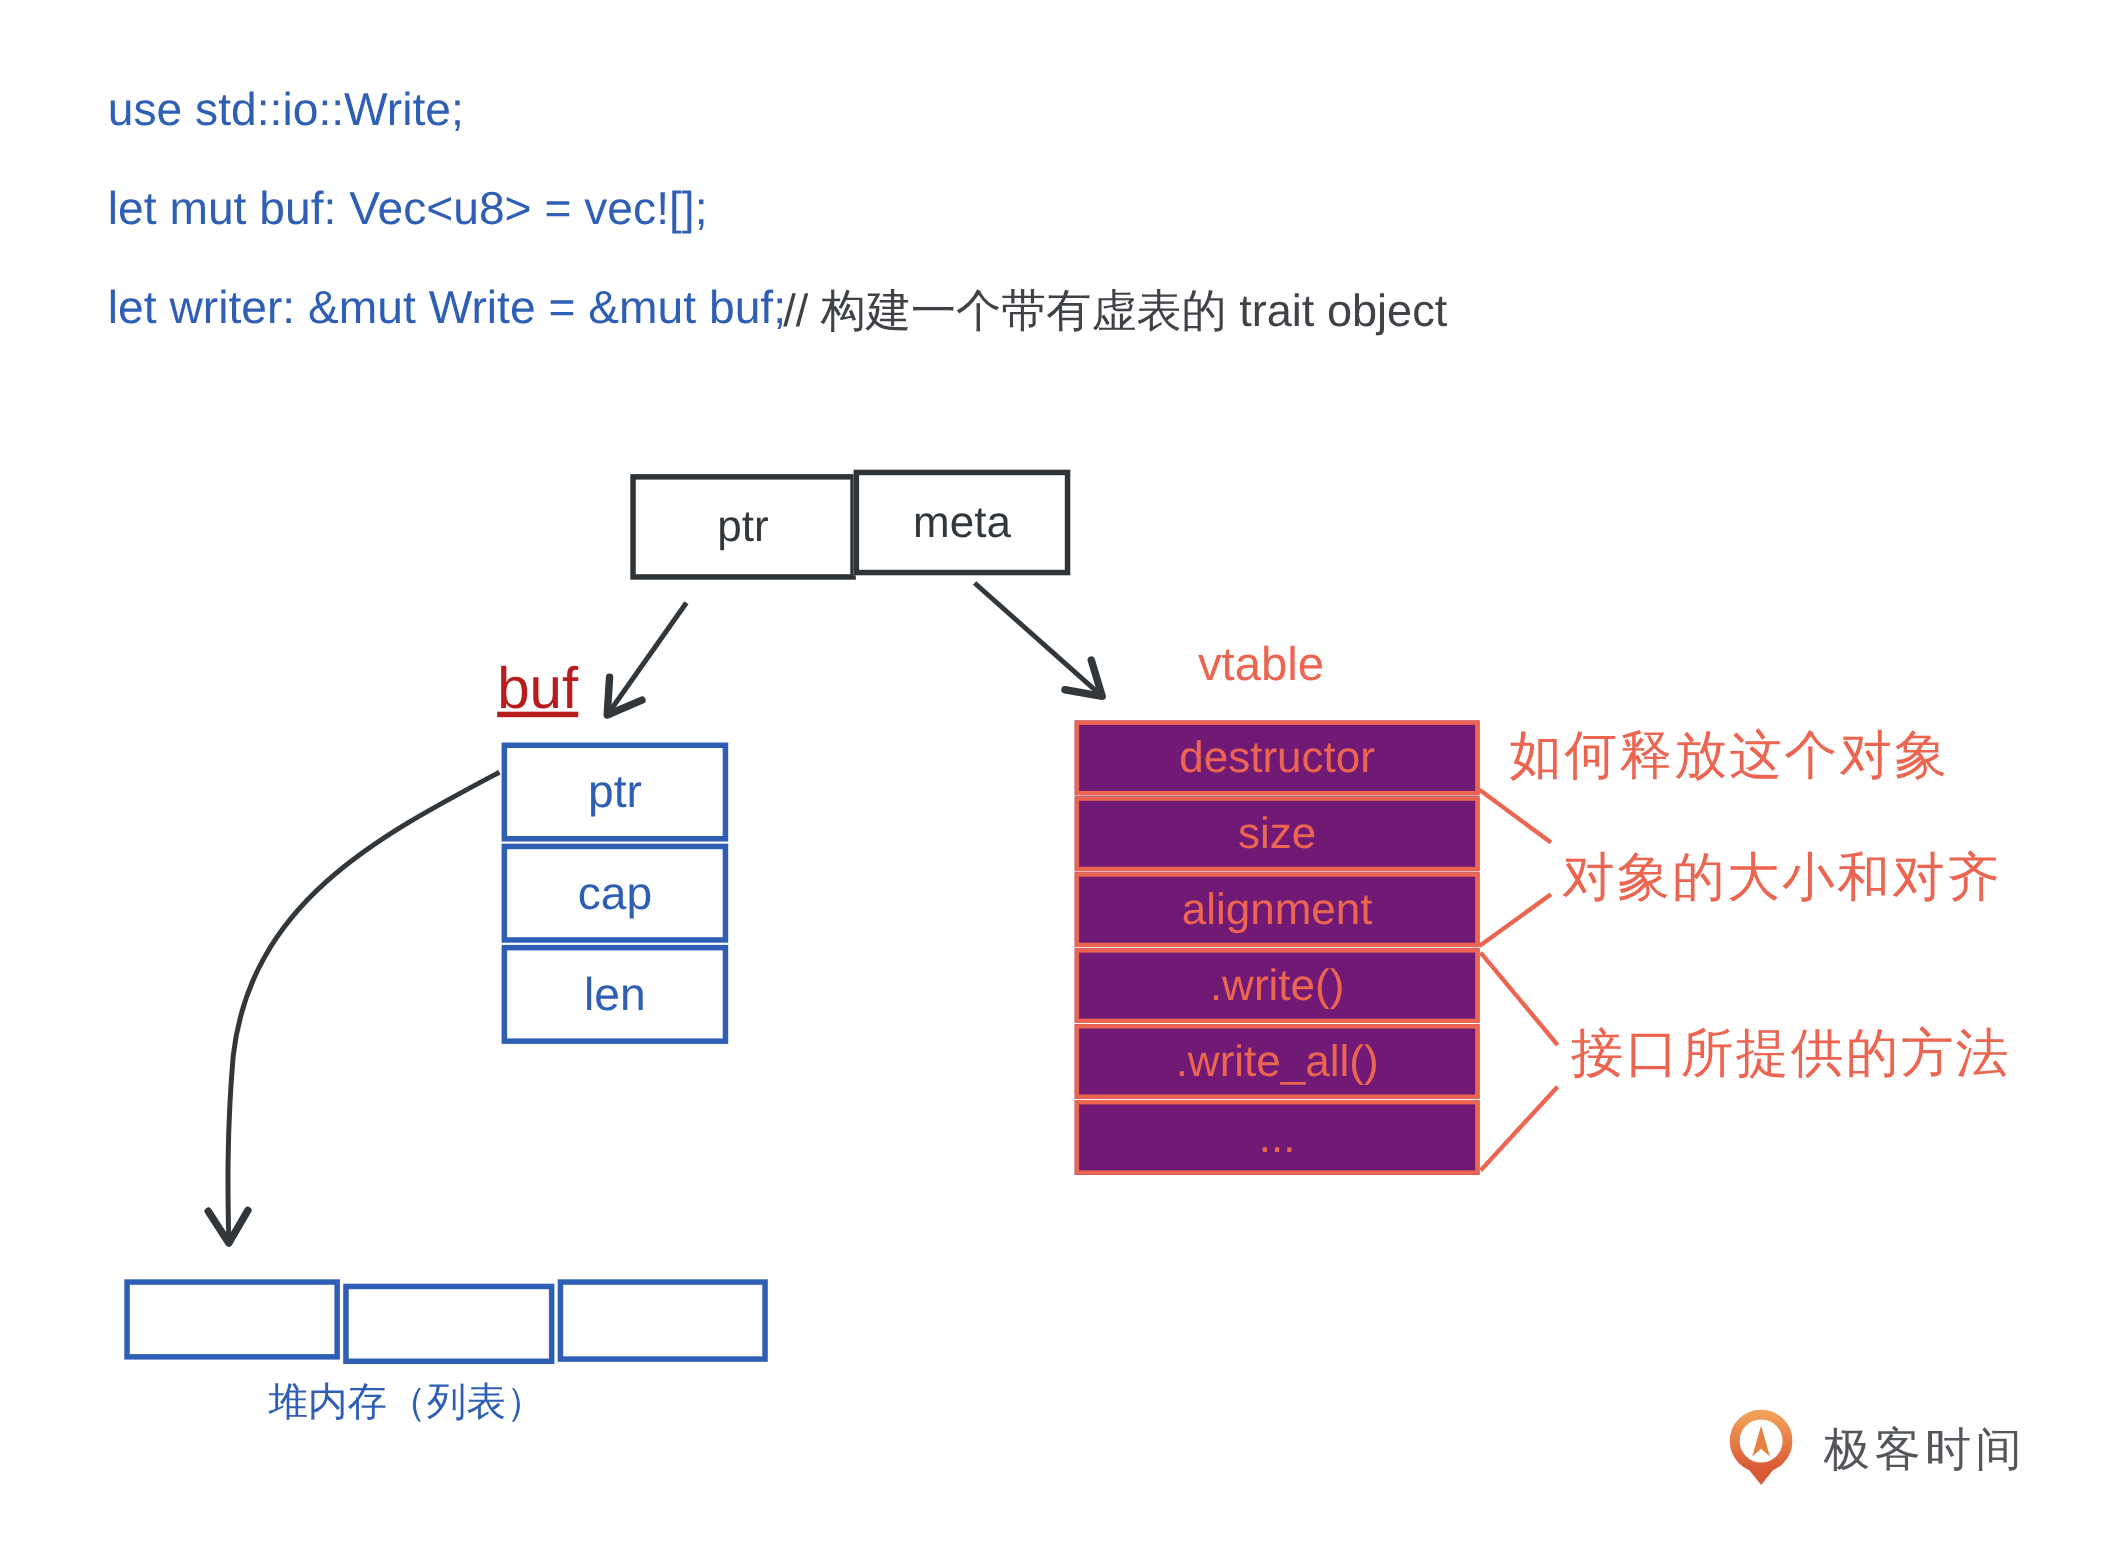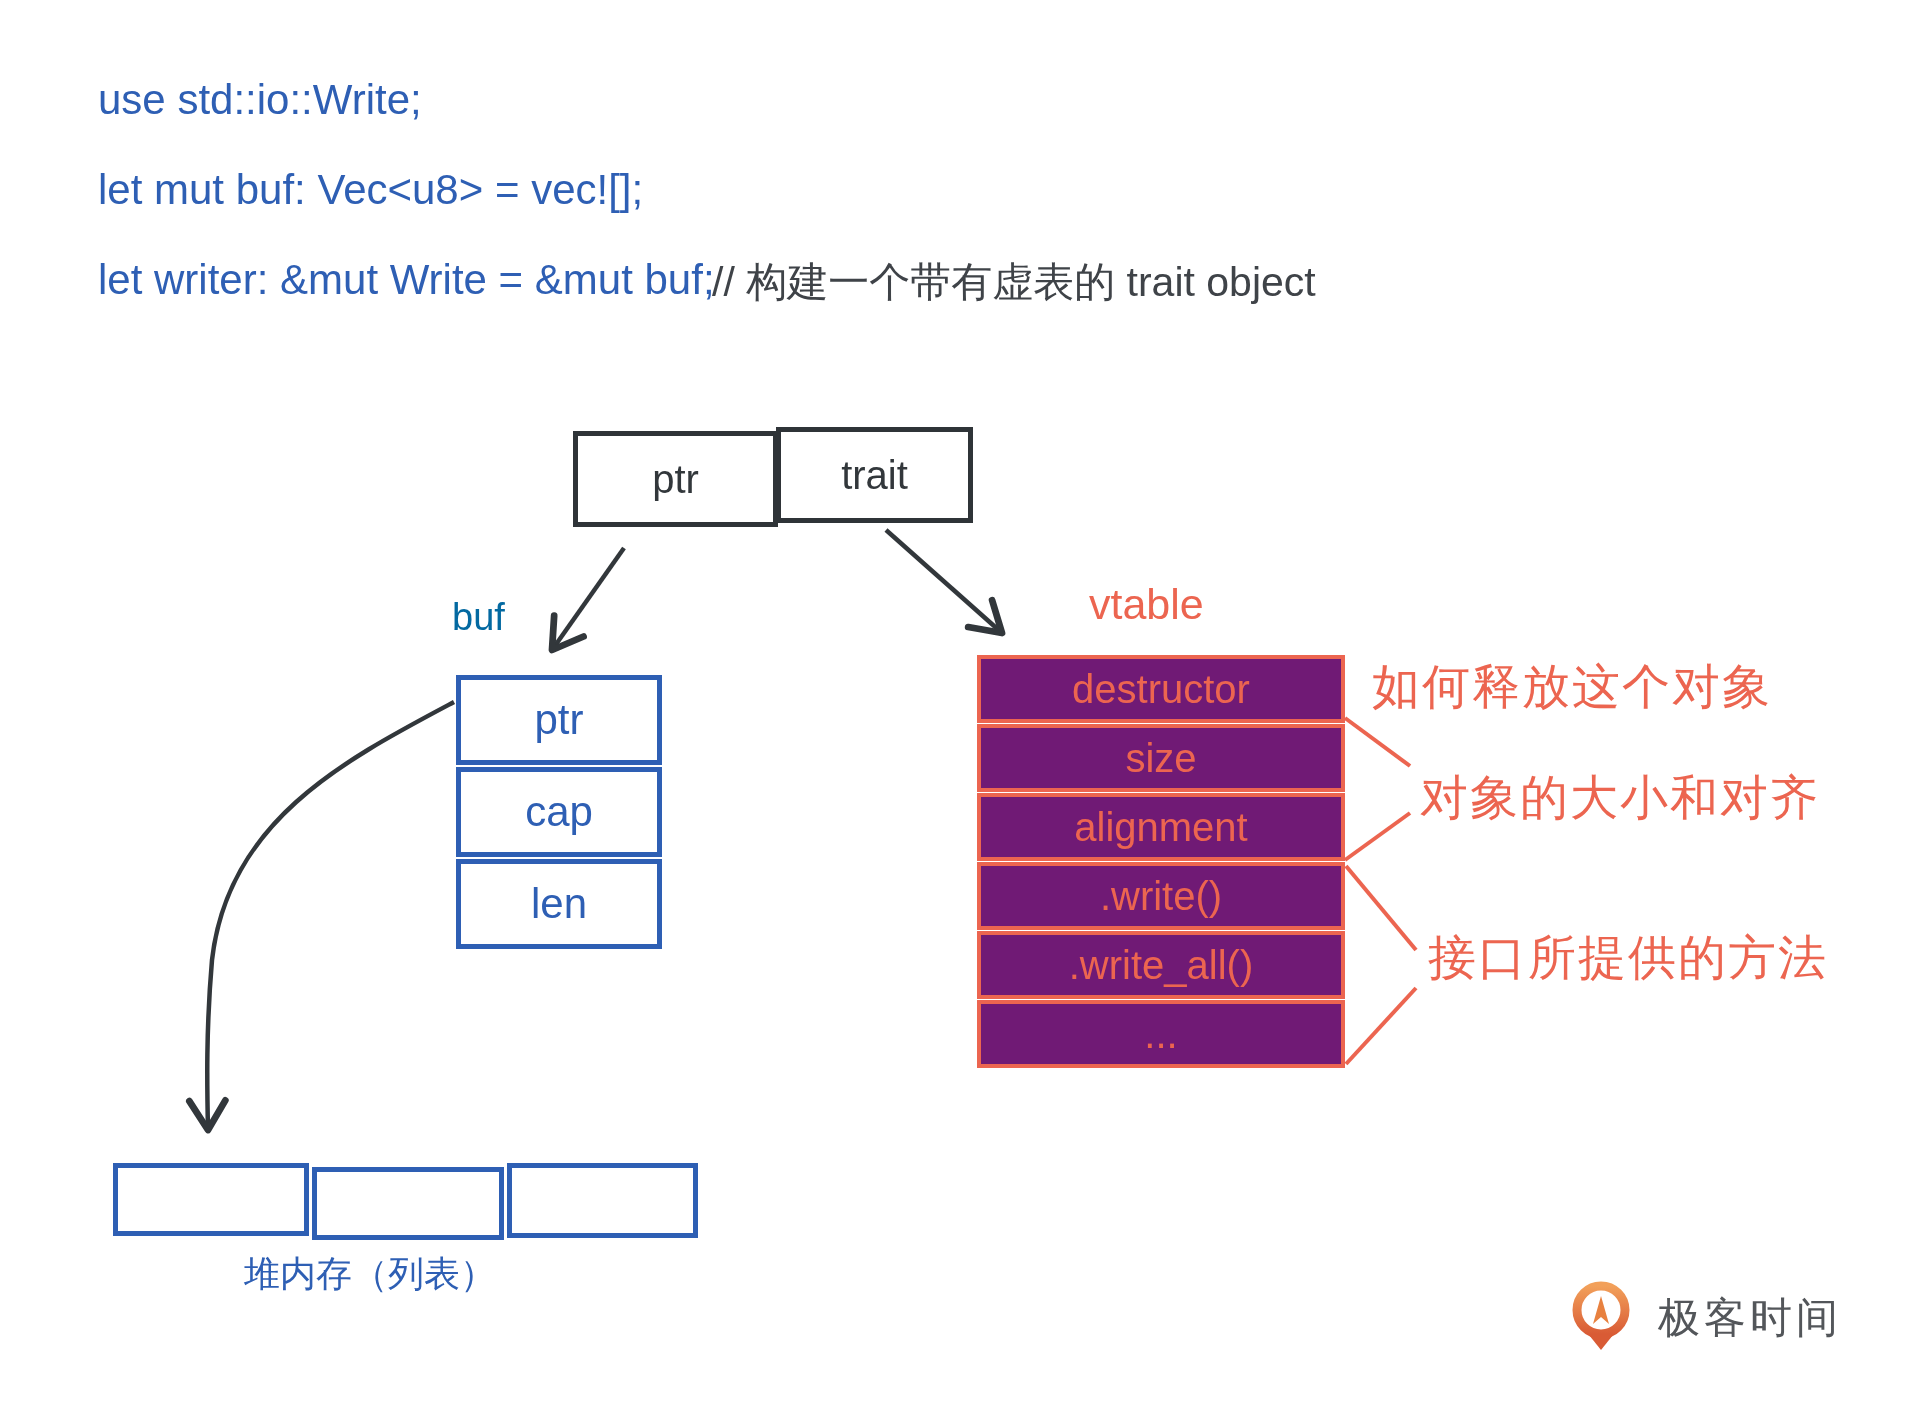--- a/index.html
+++ b/index.html
@@ -7,21 +7,21 @@
   #canvas{position:relative;width:1920px;height:1409px;background:#ffffff;overflow:hidden;}
   .abs{position:absolute;}
   
   .code{font-size:42px;color:#2e5fb4;white-space:pre;}
   .comment{font-size:41px;color:#3f4348;white-space:pre;}
   
   .fp-cell{box-sizing:border-box;border:5px solid #2f3438;background:#fff;
            display:flex;align-items:center;justify-content:center;
            font-size:40px;color:#32373b;}
   
-  .blue-label{font-size:38px;color:#0369a1;}
+  .blue-label{font-size:53px;color:#b91c1c;text-decoration:underline;}
   .struct{display:flex;flex-direction:column;gap:2px;}
   .buf-row{box-sizing:border-box;height:90px;border:5px solid #2e5fb4;background:#fff;
            display:flex;align-items:center;justify-content:center;
            font-size:42px;color:#2e5fb4;}
   
   .orange-label{font-size:43px;color:#ec6550;}
   .vt-row{box-sizing:border-box;height:68px;border:4px solid #ec6550;background:#701a75;
           display:flex;align-items:center;justify-content:center;
           font-size:40px;color:#ec6550;}
   .vtable{display:flex;flex-direction:column;gap:1px;}
@@ -40,21 +40,21 @@
 
   <div class="abs code" style="left:98px;top:76px;">use std::io::Write;</div>
   <div class="abs code" style="left:98px;top:166px;">let mut buf: Vec&lt;u8&gt; = vec![];</div>
   <div class="abs code" style="left:98px;top:256px;">let writer: &amp;mut Write = &amp;mut buf;</div>
   <div class="abs comment" style="left:712px;top:255px;">// 构建一个带有虚表的 trait object</div>
 
   <div class="abs fp-cell" style="left:573px;top:431px;width:205px;height:96px;">
     <span>ptr</span>
   </div>
   <div class="abs fp-cell" style="left:776px;top:427px;width:197px;height:96px;">
-    <span>trait</span>
+    <span>meta</span>
   </div>
 
   <div class="abs blue-label" style="left:452px;top:596px;">buf</div>
   <div class="abs struct" style="left:456px;top:675px;width:206px;">
     <div class="buf-row">
       <span>ptr</span>
     </div>
     <div class="buf-row">
       <span>cap</span>
     </div>

